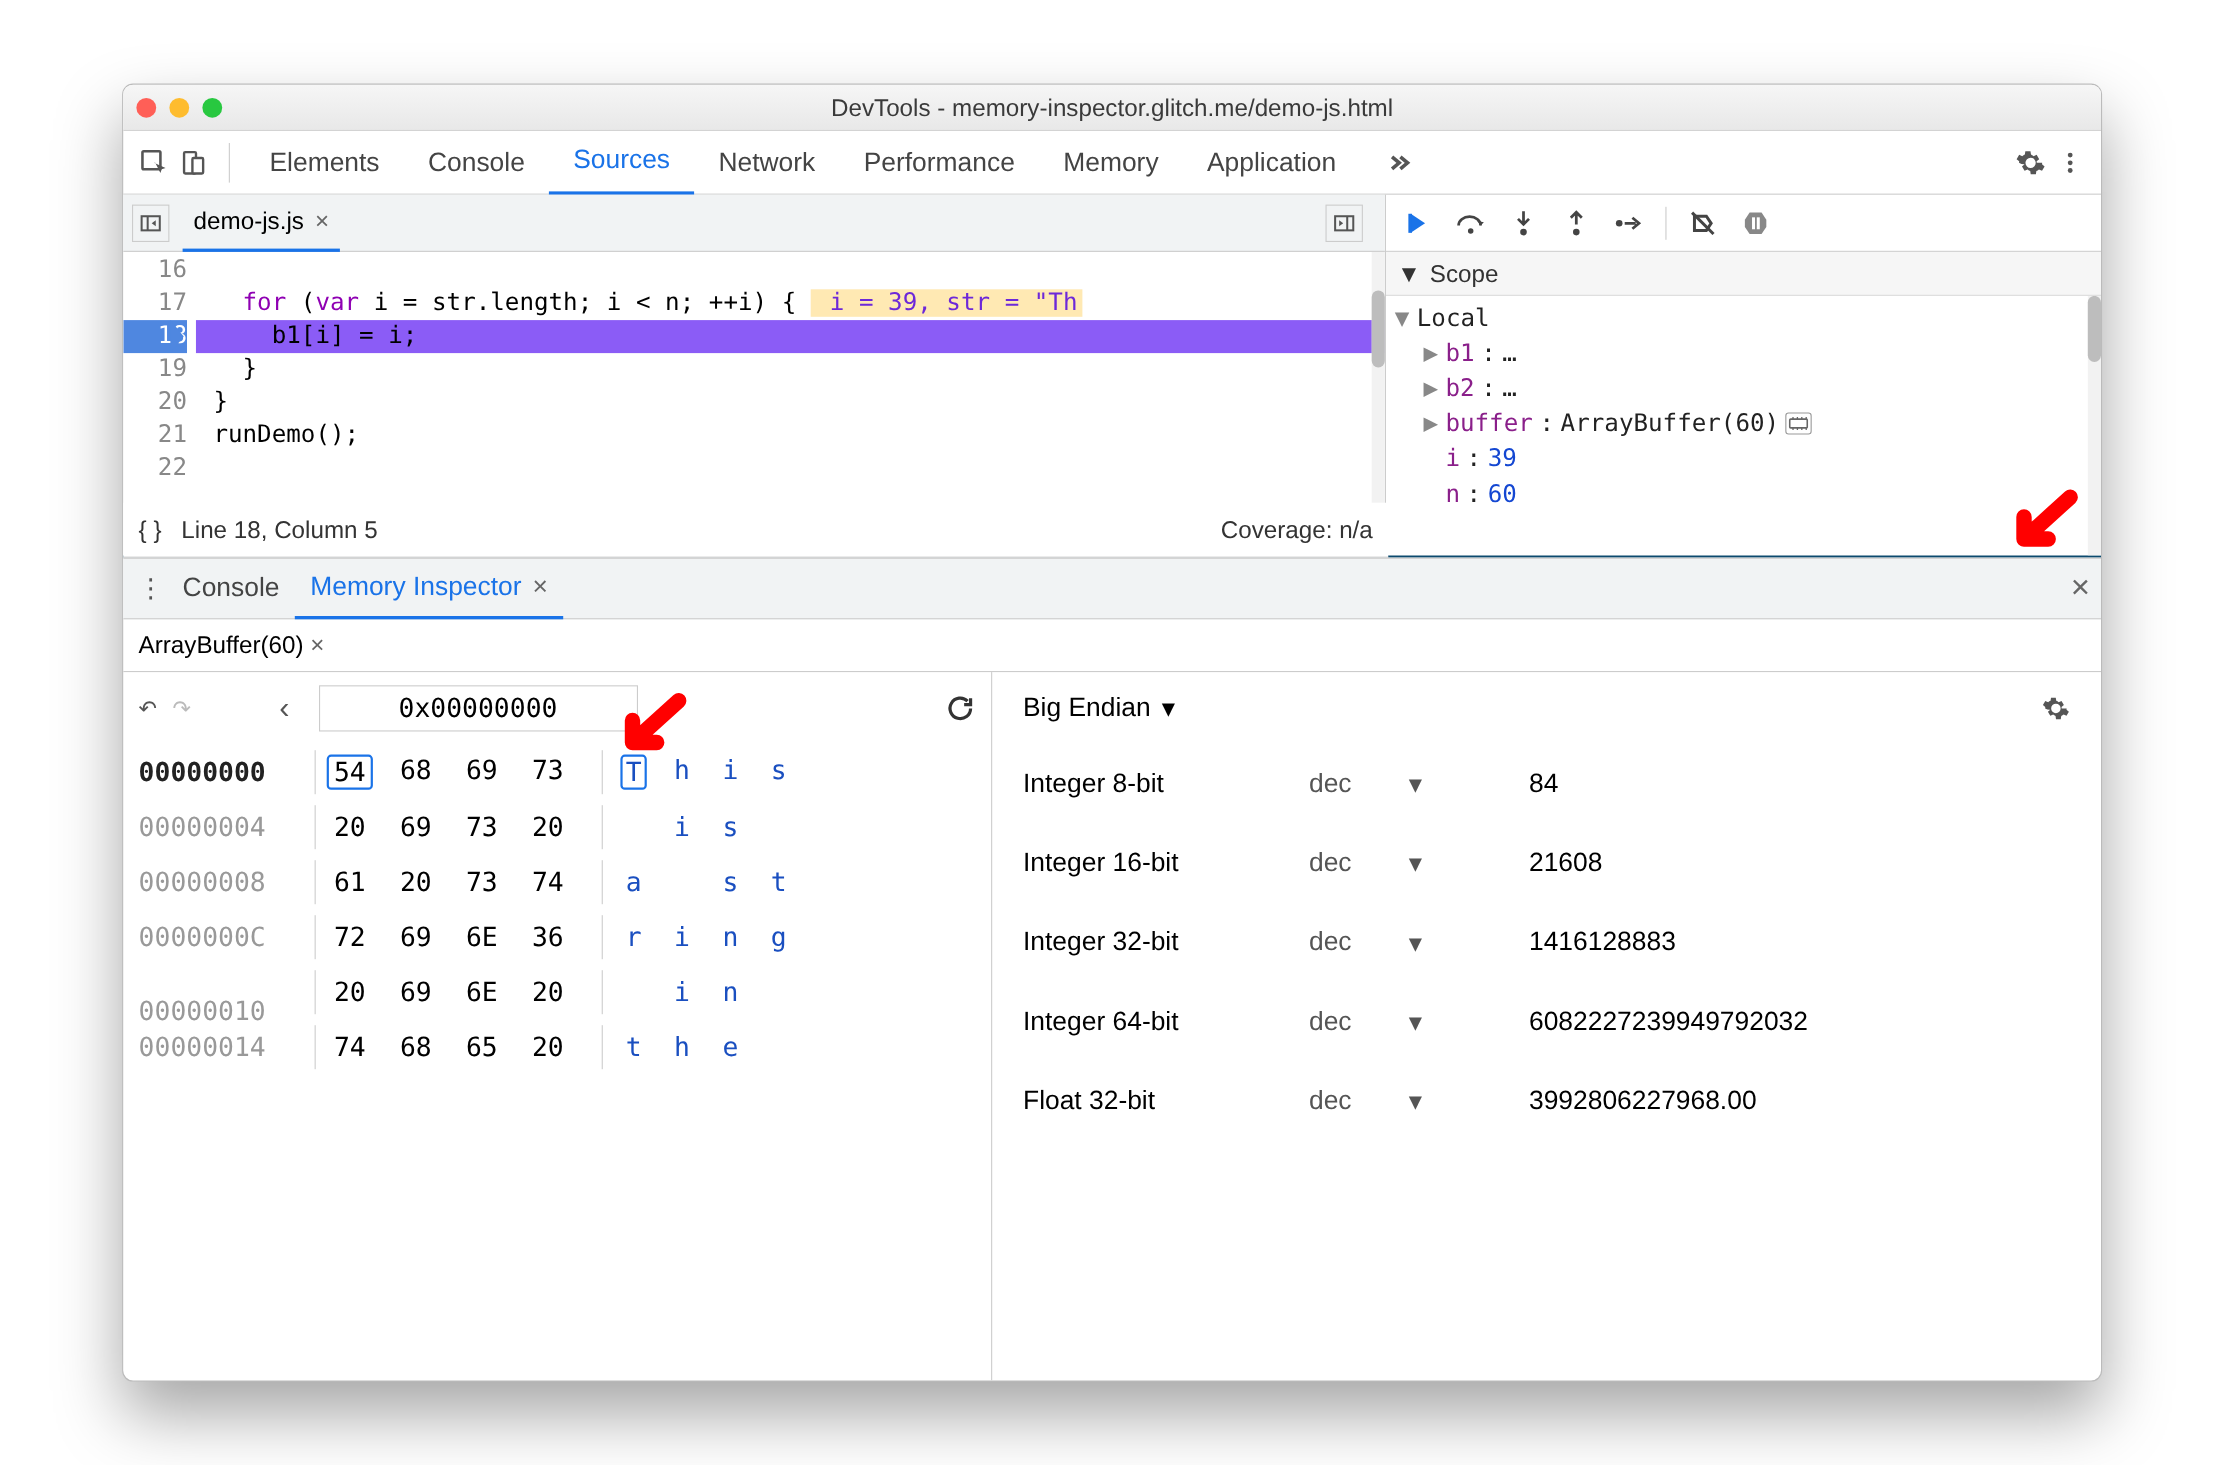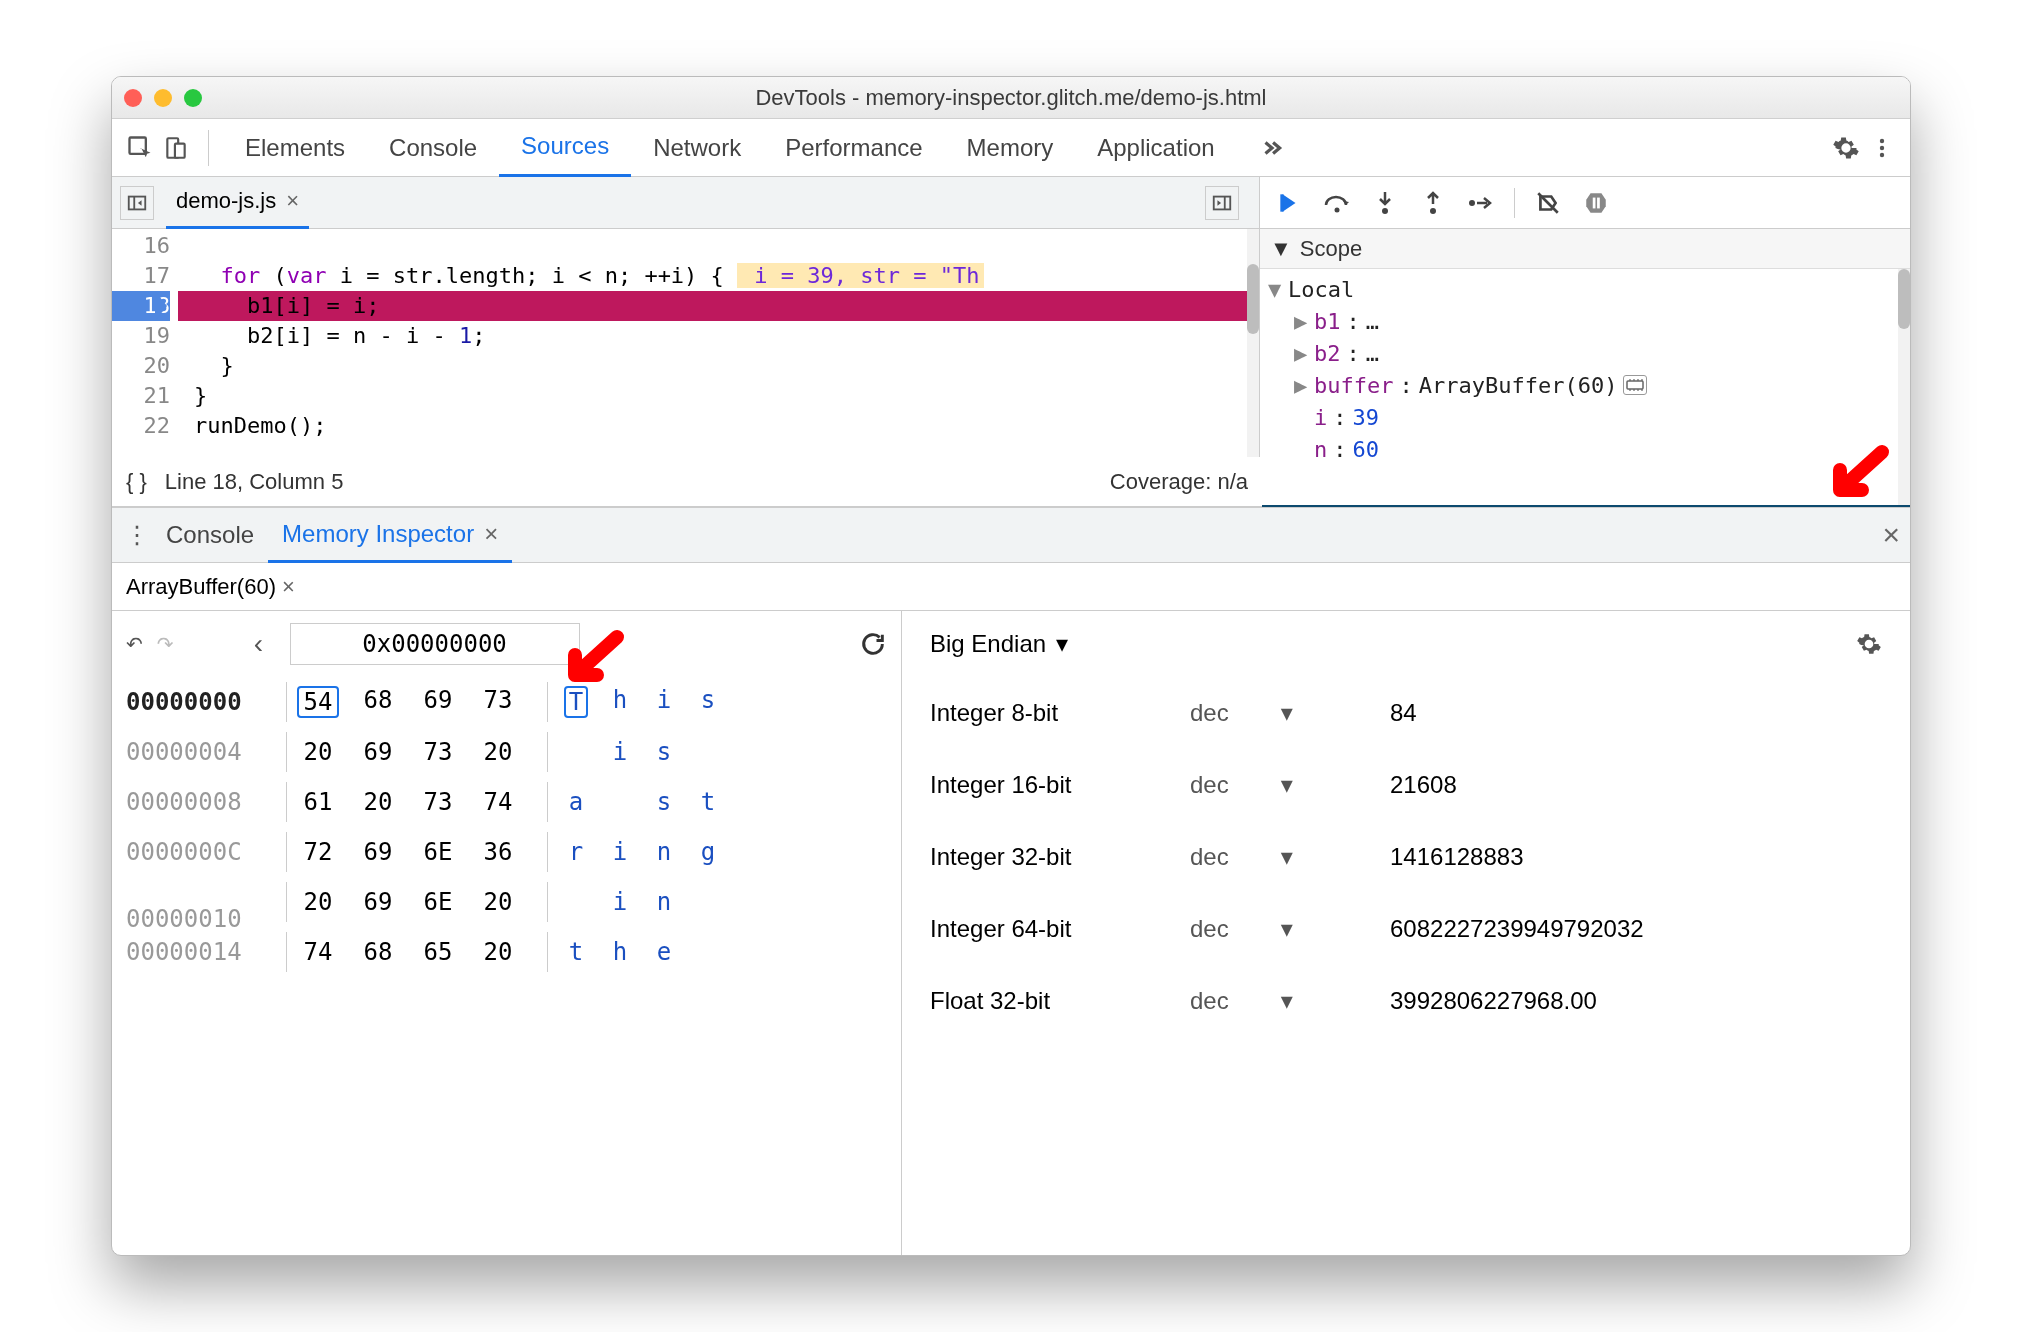--- a/index.html
+++ b/index.html
@@ -67,21 +67,21 @@
   .editor-tabs .flex1 { flex:1; }
   .editor-body { flex:1; display:flex; font-family: Menlo, Consolas, monospace; font-size:22px; overflow:hidden; position:relative; }
   .gutter { width:66px; text-align:right; padding:2px 8px 2px 0; color:#888; background:#fff; }
   .gutter .ln { height:30px; line-height:30px; }
   .gutter .ln.exec { background:#4f87e0; color:#fff; position:relative; }
   .gutter .ln.exec::after {
     content:""; position:absolute; right:-12px; top:0; border:15px solid transparent; border-left:12px solid #4f87e0;
   }
   .code { flex:1; padding:2px 0; position:relative; overflow:hidden; }
   .code .cl { height:30px; line-height:30px; padding-left:16px; white-space:pre; }
-  .cl.exec { background:#be185d; }
+  .cl.exec { background:#8b5cf6; }
   .kw { color:#8f00b3; } .num{color:#1a1aa6;} .inline-hint{background:#ffe9b3; color:#6d28d9; padding:0 4px;}
   .scrollbar-h { position:absolute; bottom:0; left:66px; right:10px; height:12px; background:#f2f2f2; }
   .scrollthumb-h{ position:absolute; left:0; top:0; height:100%; width:350px; background:#bdbdbd; border-radius:6px;}
   .scrollbar-vs { position:absolute; top:0; right:0; width:12px; height:100%; background:#f2f2f2; }
   .scrollthumb-vs{ position:absolute; top:35px; width:100%; height:70px; background:#bdbdbd; border-radius:6px;}
 
   .sidebar { width:650px; display:flex; flex-direction:column; position:relative;}
   .debug-toolbar {
     height:52px; border-bottom:1px solid #ccc; display:flex; align-items:center; gap:18px; padding:0 14px; color:#555;
   }
@@ -230,21 +230,20 @@
             <div class="ln exec">18</div>
             <div class="ln">19</div>
             <div class="ln">20</div>
             <div class="ln">21</div>
             <div class="ln">22</div>
         </div>
         <div class="code">
           <div class="cl"> </div>
           <div class="cl">  <span class="kw">for</span> (<span class="kw">var</span> i = str.length; i &lt; n; ++i) { <span class="inline-hint"> i = 39, str = "Th</span></div>
           <div class="cl exec">    b1[i] = i;</div>
-          <div class="cl">    b2[i] = n - i - <span class="num">1</span>;</div>
           <div class="cl">  }</div>
           <div class="cl">}</div>
           <div class="cl">runDemo();</div>
         </div>
         <div class="scrollbar-h">
             <div class="scrollthumb-h"></div>
           </div>
         <div class="scrollbar-vs">
             <div class="scrollthumb-vs"></div>
           </div>

